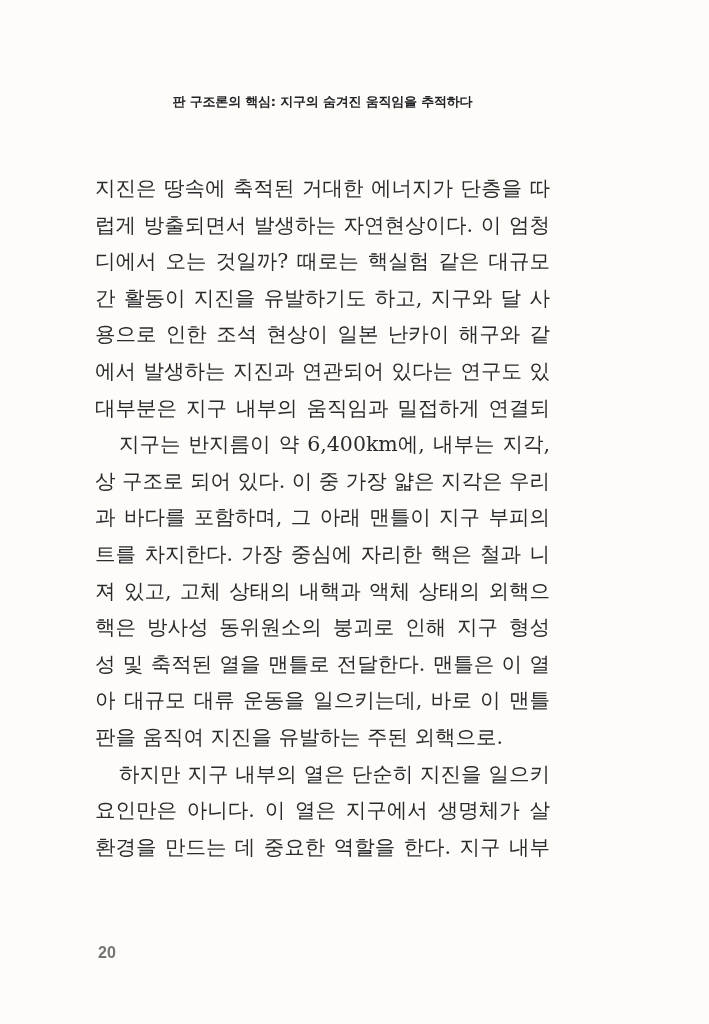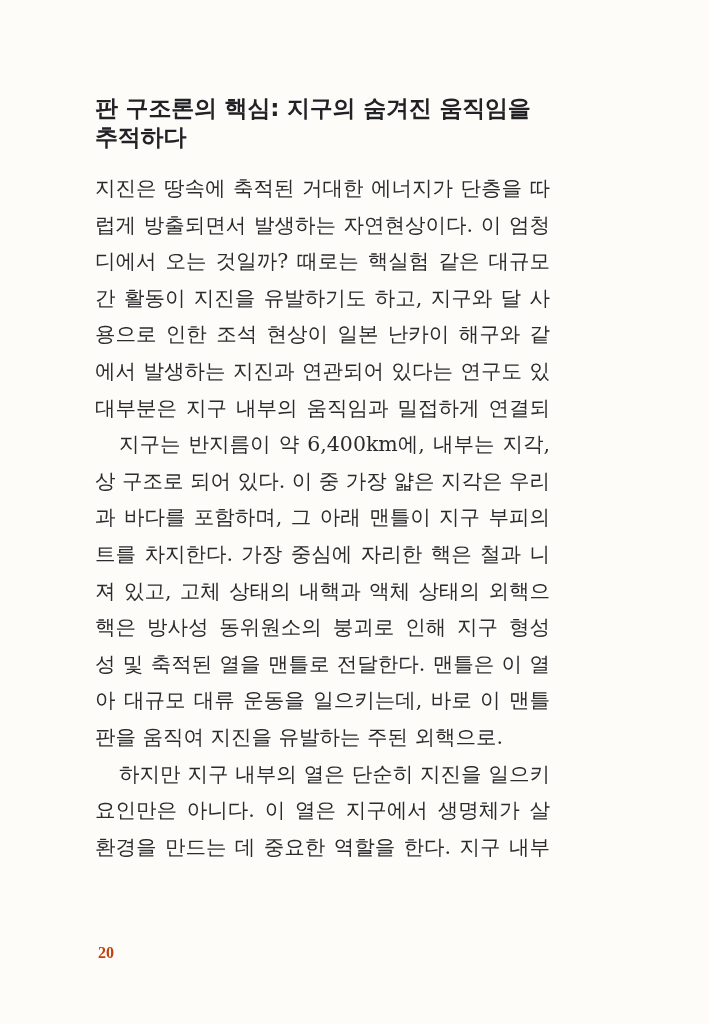--- a/index.html
+++ b/index.html
@@ -10,24 +10,24 @@
     background: #fdfcf9;
     overflow: hidden;
     font-family: "DejaVu Serif", serif;
   }
   .heading {
     position: absolute;
     top: 94px;
     left: 95px;
     width: 455px;
     margin: 0;
-    text-align: left;
+    text-align: center;
     font-family: "DejaVu Sans", sans-serif;
     font-weight: 700;
-    font-size: 23px;
+    font-size: 13px;
     line-height: 1.25;
     letter-spacing: -0.2px;
     color: #222226;
   }
   .body-text {
     position: absolute;
     top: 170px;
     left: 95px;
     width: 455px;
     font-size: 20.5px;
@@ -41,24 +41,24 @@
     text-align: justify;
     text-align-last: justify;
     overflow: hidden;
   }
   .line.line-end { text-align-last: left; }
   .line.first-indent { padding-left: 24px; }
   .page-number {
     position: absolute;
     left: 98px;
     top: 944px;
-    font-family: Liberation Serif, serif;
+    font-family: Liberation Sans, sans-serif;
     font-weight: 700;
     font-size: 16px;
-    color: #c2410c;
+    color: #737373;
   }
 </style>
 </head>
 <body>
 
 <div class="page">
   <h1 class="heading">판 구조론의 핵심: 지구의 숨겨진 움직임을 추적하다</h1>
 
   <main class="body-text">
       <div class="para">

